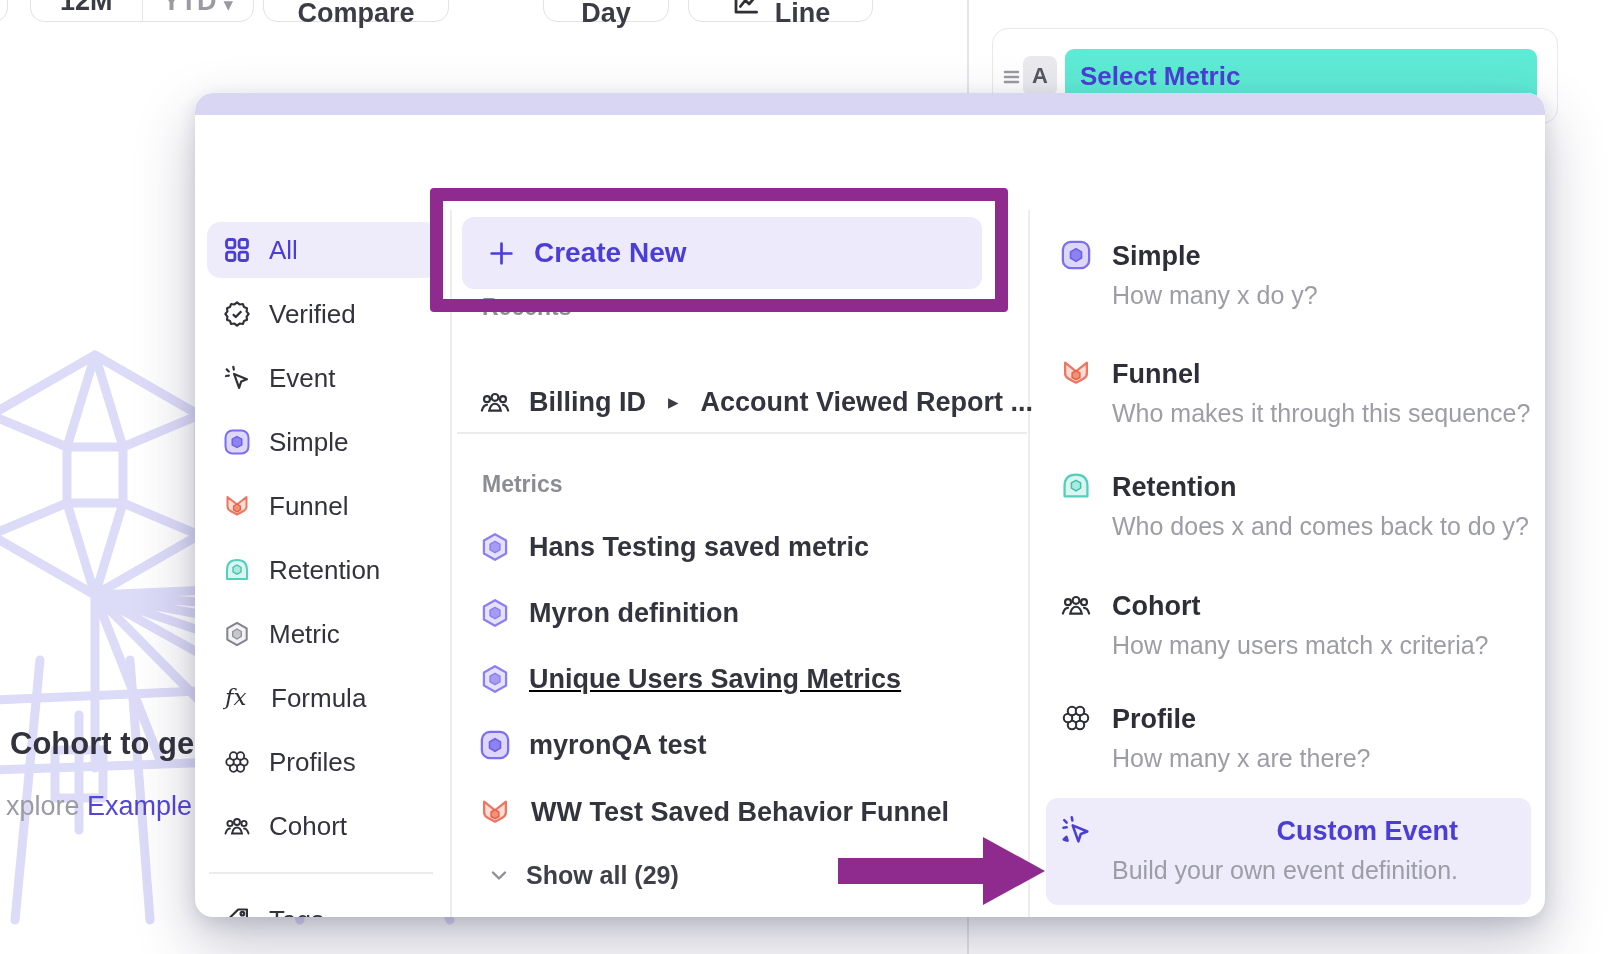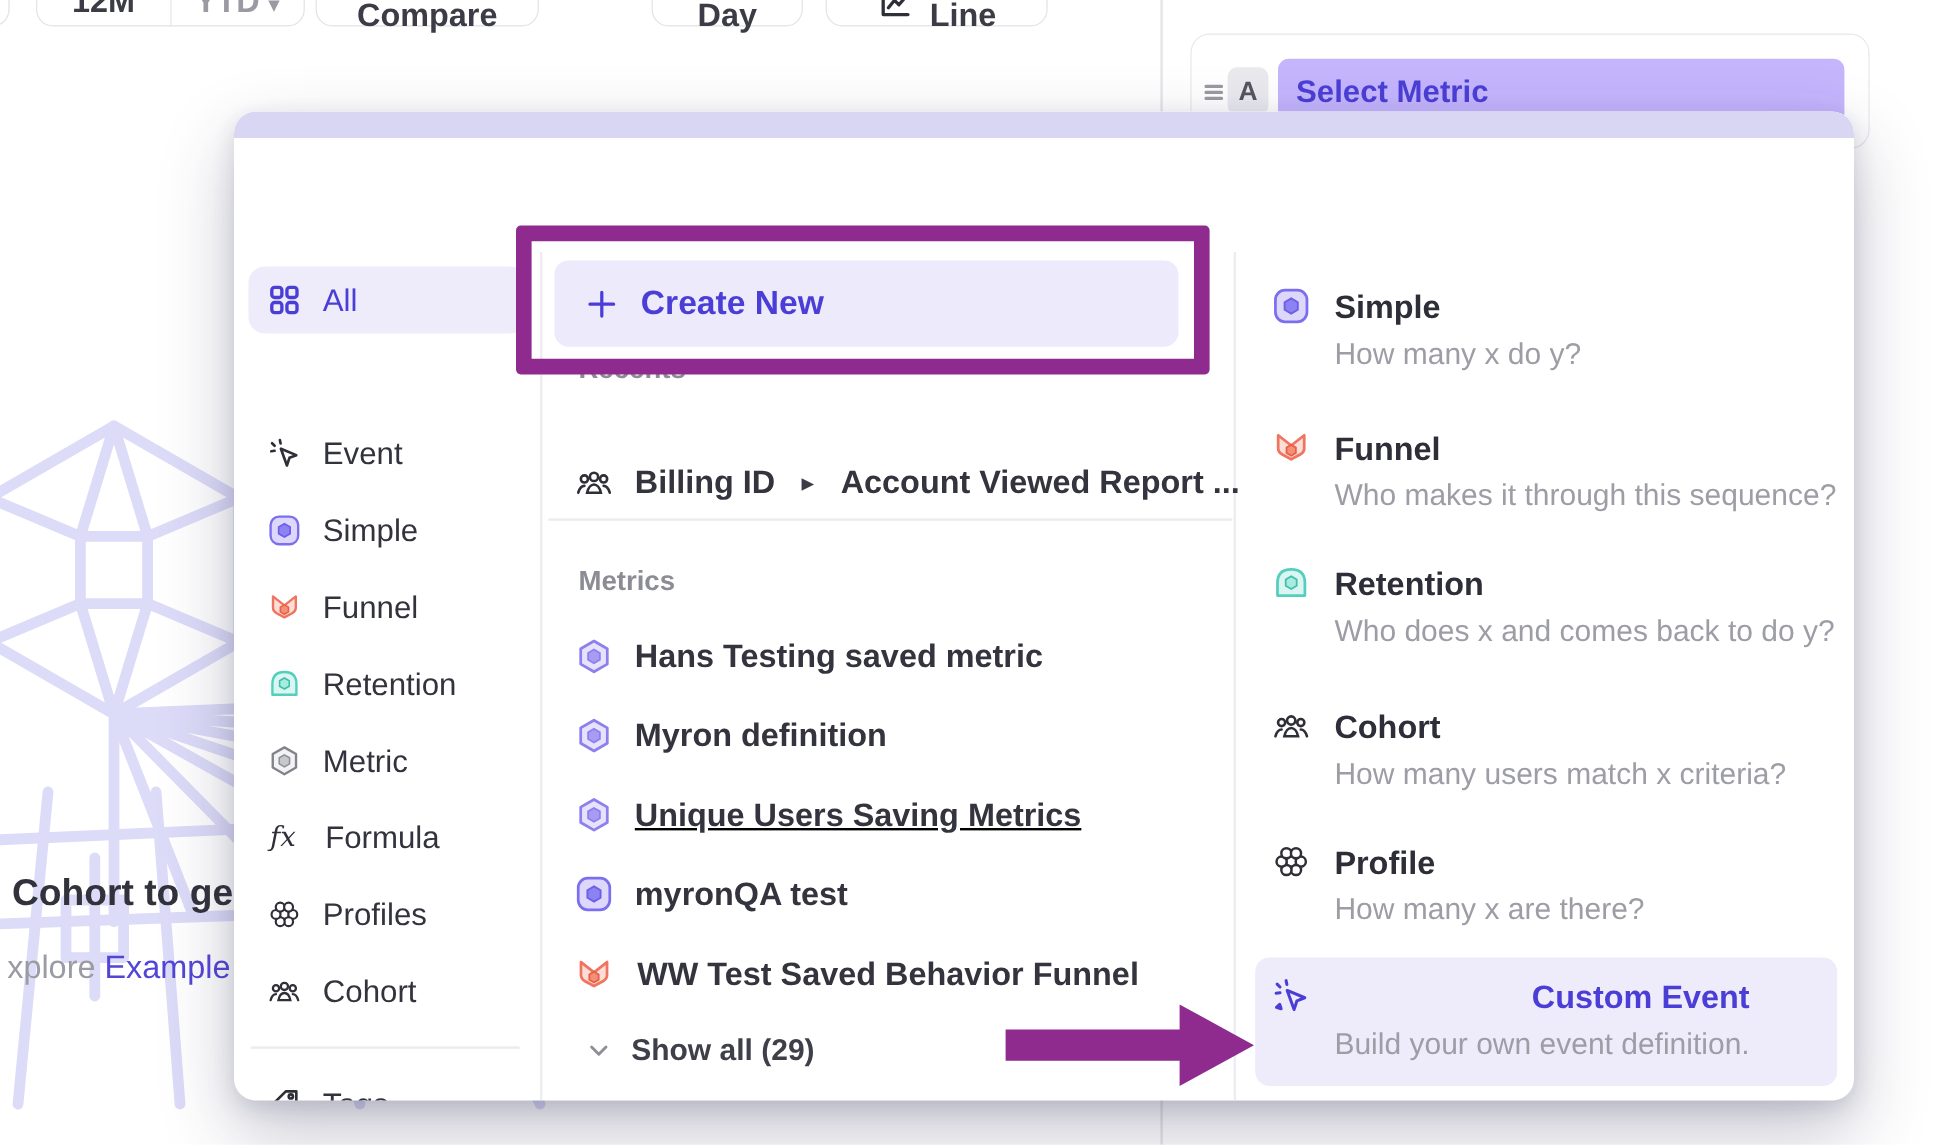--- a/index.html
+++ b/index.html
@@ -27,21 +27,21 @@
   .chev-sm{font-size:19px;color:#9a9aa2;margin-left:7px;margin-bottom:7px;line-height:19px;}
   .btn-frag{left:-28px;width:36px;}
 
   .bg-headline{left:10px;top:726px;font-size:31px;font-weight:700;color:#32323c;white-space:nowrap;z-index:3;width:186px;overflow:hidden;}
   .bg-line2{left:6px;top:791px;font-size:27px;color:#9b9ba3;white-space:nowrap;z-index:3;width:189px;overflow:hidden;}
   .bg-line2 a{color:#5246d7;text-decoration:none;font-weight:500;}
 
   
   .sm-card{left:992px;top:28px;width:566px;height:96px;background:#fff;border:1.5px solid #e8e8ed;border-radius:16px;z-index:20;box-sizing:border-box;}
   .sm-badge{left:30px;top:27px;width:34px;height:40px;background:#e9e9ee;border-radius:8px;color:#55555f;font-size:22px;font-weight:700;display:flex;align-items:center;justify-content:center;}
-  .sm-pill{left:72px;top:20px;width:472px;height:54px;background:#c4b5fd;border-radius:9px;color:#4b3ed6;font-size:26px;font-weight:700;display:flex;align-items:center;padding-left:15px;box-sizing:border-box;}
+  .sm-pill{left:72px;top:20px;width:472px;height:54px;background:#5eead4;border-radius:9px;color:#4b3ed6;font-size:26px;font-weight:700;display:flex;align-items:center;padding-left:15px;box-sizing:border-box;}
 
   
   .modal{
     left:195px;top:93px;width:1350px;height:824px;background:#fff;border-radius:18px;z-index:40;
     box-shadow:0 26px 60px rgba(45,45,85,.28),0 6px 18px rgba(45,45,85,.14);overflow:hidden;
   }
   .modal-topstrip{left:0;top:0;width:100%;height:22px;background:#d9d6f4;border-radius:18px 18px 0 0;}
   .search-box{
     left:17px;top:19px;width:1312px;height:74px;background:#fff;border:2.5px solid #4f43d6;border-radius:14px;
     box-shadow:0 0 0 12px #d9d6f4;box-sizing:border-box;
@@ -153,20 +153,27 @@
   <div class="abs side-row sel" style="top:129px;">
     <svg width="28" height="28" viewBox="0 0 24 24" stroke="#4b3ed6" stroke-width="2.4" fill="none">
       <rect x="3" y="3" width="7.2" height="7.2" rx="2"></rect>
         <rect x="13.8" y="3" width="7.2" height="7.2" rx="2"></rect>
       <rect x="3" y="13.8" width="7.2" height="7.2" rx="2"></rect>
         <rect x="13.8" y="13.8" width="7.2" height="7.2" rx="2"></rect>
     </svg>
     <span class="t">All</span>
   </div>
 
+  <div class="abs side-row" style="top:193px;">
+    <svg width="28" height="28" viewBox="0 0 24 24" stroke="#2f2f38" stroke-width="1.8" fill="none" stroke-linejoin="round">
+      <path d="M12 2l2.2 1.8 2.8-.4 1 2.6 2.6 1-.4 2.8L22 12l-1.8 2.2.4 2.8-2.6 1-1 2.6-2.8-.4L12 22l-2.2-1.8-2.8.4-1-2.6-2.6-1 .4-2.8L2 12l1.8-2.2-.4-2.8 2.6-1 1-2.6 2.8.4L12 2z"></path>
+      <path d="M8.5 12.2l2.4 2.4 4.8-5" stroke-width="2"></path>
+    </svg>
+    <span class="t">Verified</span>
+  </div>
 
   <div class="abs side-row" style="top:257px;">
     <svg width="28" height="28" viewBox="0 0 24 24" stroke="#2f2f38" stroke-width="1.9" fill="none" stroke-linecap="round" stroke-linejoin="round">
       <path d="M9.5 8.5l11 4.6-4.9 1.9-1.8 5.5-4.3-12z"></path>
       <path d="M3.2 4.6l1.8 1.8M8.8 2.4l.5 2.4M2.6 10.3l2.4-.3"></path>
     </svg>
     <span class="t">Event</span>
   </div>
 
   <div class="abs side-row" style="top:321px;">

